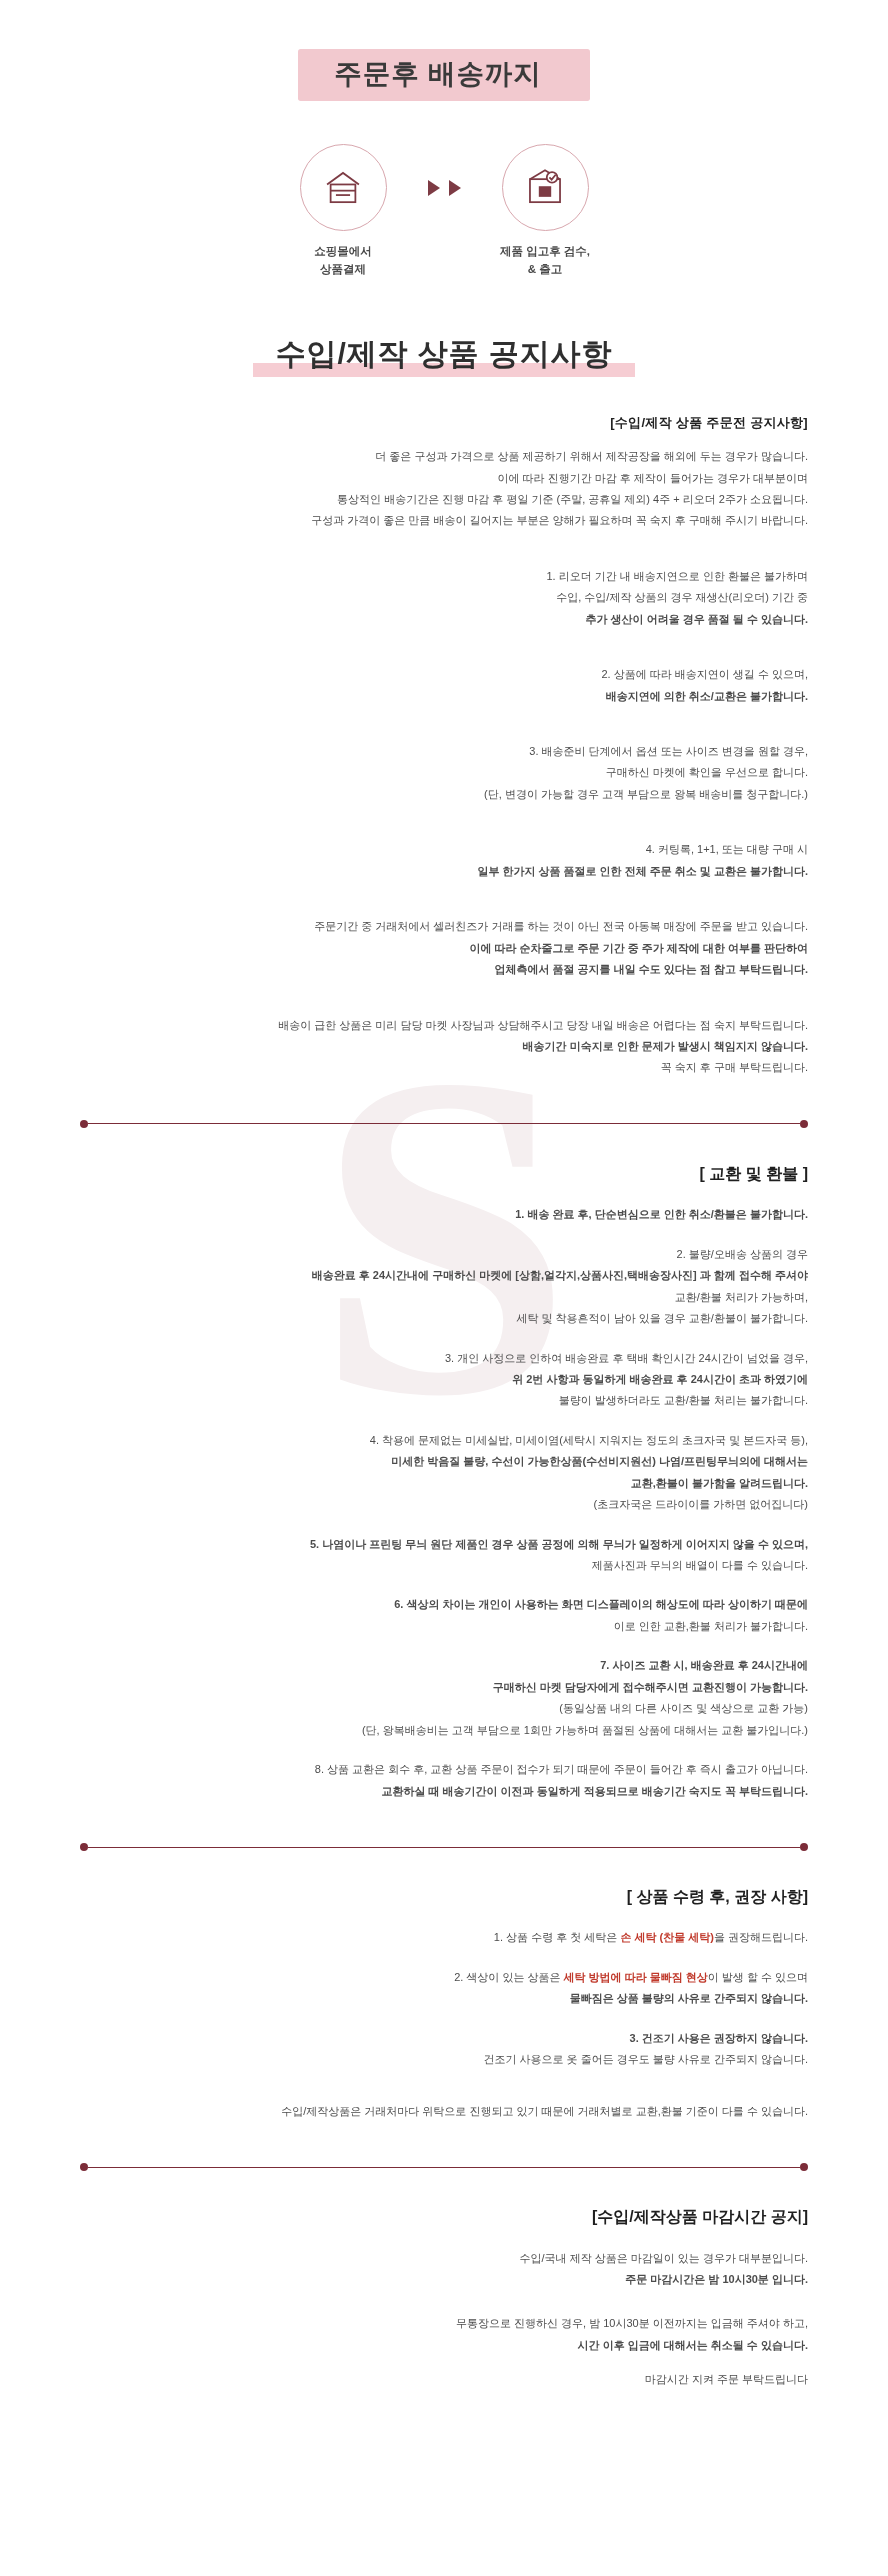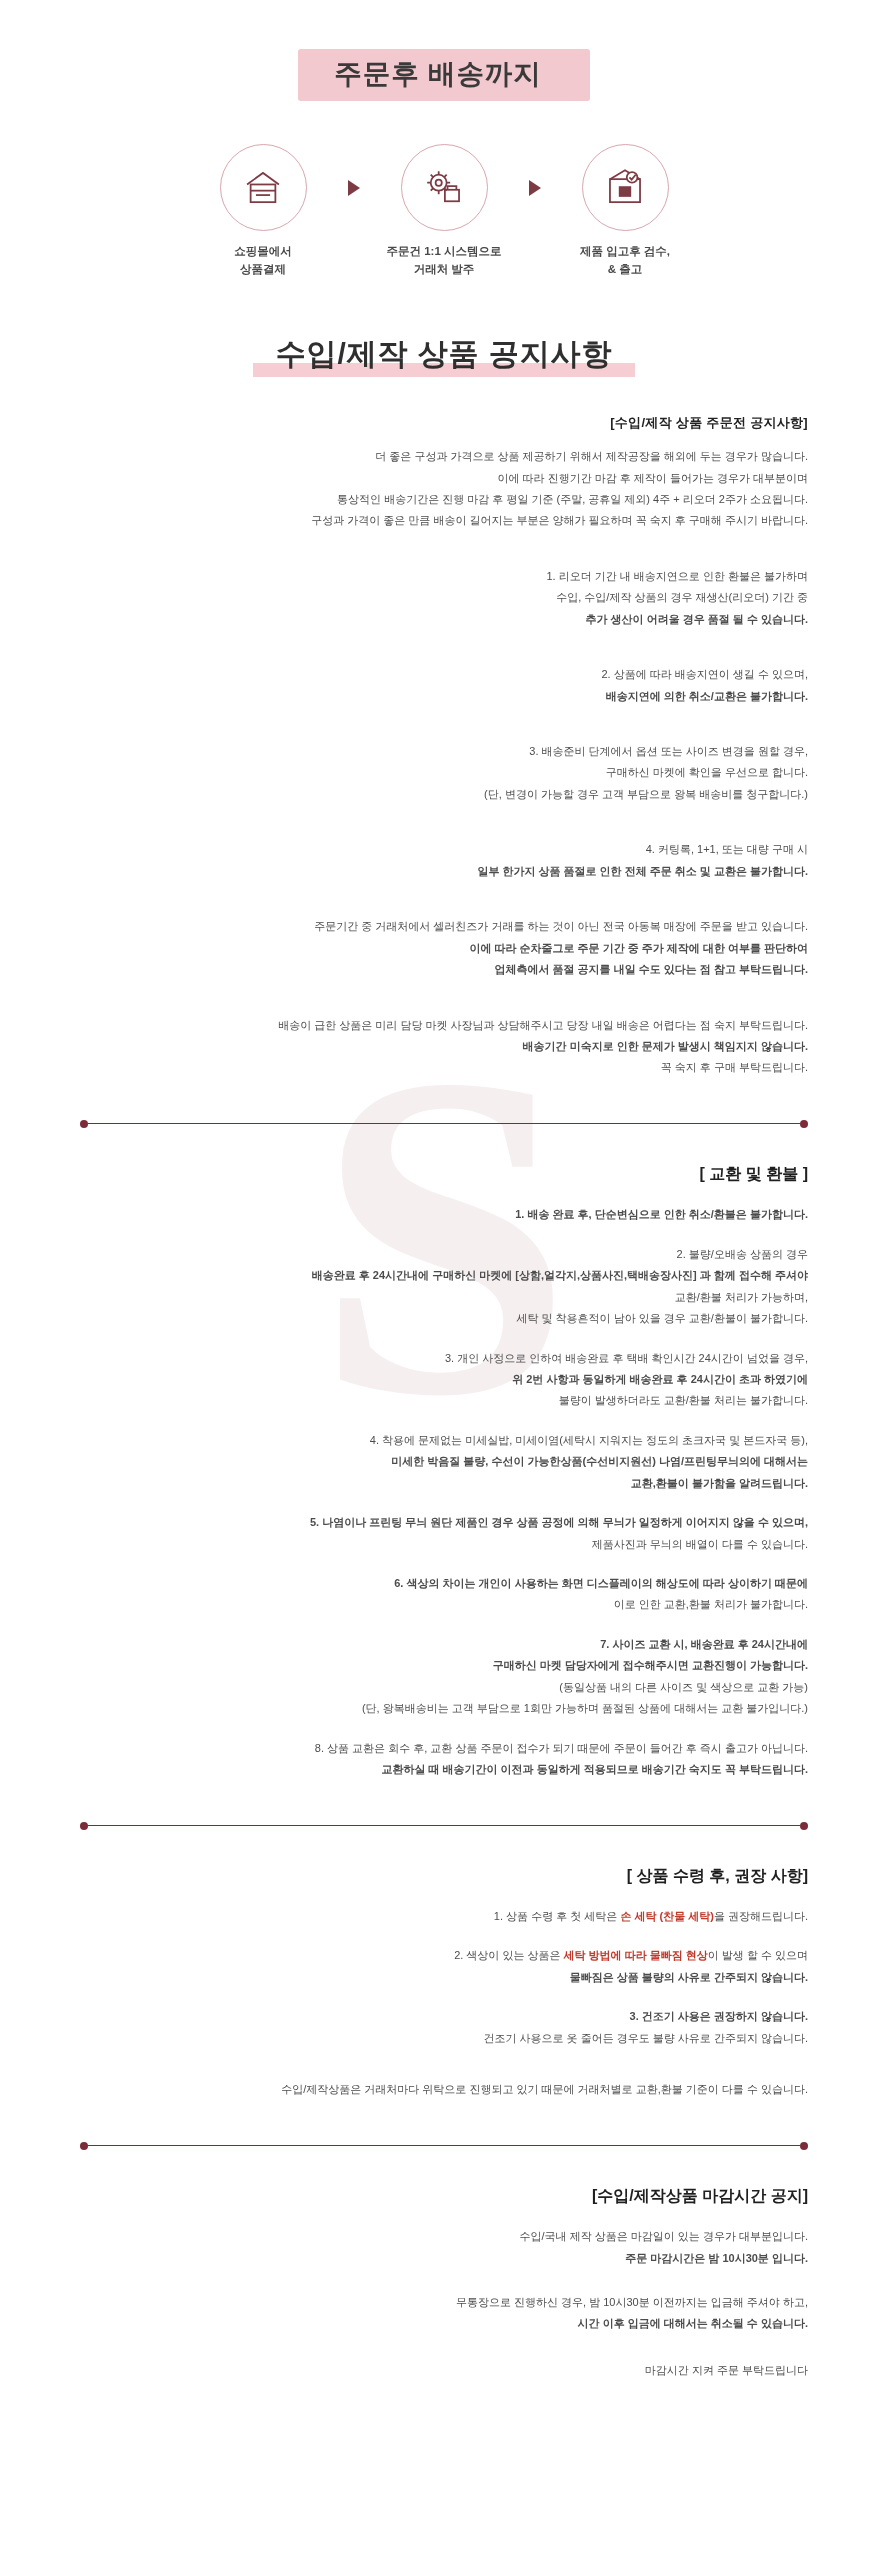--- a/index.html
+++ b/index.html
@@ -211,33 +211,20 @@
           <line x1="12" y1="29" x2="40" y2="29"></line>
           <line x1="18" y1="34" x2="34" y2="34"></line>
         </svg>
       </div>
       <div class="step-label">쇼핑몰에서
 상품결제</div>
     </div>
 
     <div class="step-arrow"></div>
 
-    <div class="step">
-      <div class="step-circle">
-        <svg width="46" height="46" viewBox="0 0 52 52" fill="none" stroke="#7d3b44" stroke-width="2">
-          <circle cx="20" cy="20" r="9"></circle>
-          <circle cx="20" cy="20" r="3.5"></circle>
-          <path d="M20 7 L20 11 M20 29 L20 33 M7 20 L11 20 M29 20 L33 20 M11 11 L14 14 M26 26 L29 29 M29 11 L26 14 M14 26 L11 29"></path>
-          <rect x="27" y="28" width="16" height="13"></rect>
-          <path d="M30 28 L30 24 L40 24 L40 28"></path>
-        </svg>
-      </div>
-      <div class="step-label">주문건 1:1 시스템으로
-거래처 발주</div>
-    </div>
 
     <div class="step-arrow"></div>
 
     <div class="step">
       <div class="step-circle">
         <svg width="46" height="46" viewBox="0 0 52 52" fill="none" stroke="#7d3b44" stroke-width="2">
           <rect x="9" y="16" width="34" height="26"></rect>
           <path d="M9 16 L26 6 L43 16"></path>
           <rect x="19" y="24" width="14" height="12" fill="#7d3b44" stroke="none"></rect>
           <circle cx="34" cy="14" r="6" fill="#ffffff"></circle>
@@ -323,20 +310,21 @@
     <div class="item">
       <p class="line">3. 개인 사정으로 인하여 배송완료 후 택배 확인시간 24시간이 넘었을 경우,</p>
       <p class="line em">위 2번 사항과 동일하게 배송완료 후 24시간이 초과 하였기에</p>
       <p class="line">불량이 발생하더라도 교환/환불 처리는 불가합니다.</p>
     </div>
 
     <div class="item">
       <p class="line">4. 착용에 문제없는 미세실밥, 미세이염(세탁시 지워지는 정도의 초크자국 및 본드자국 등),</p>
       <p class="line em">미세한 박음질 불량, 수선이 가능한상품(수선비지원선) 나염/프린팅무늬의에 대해서는</p>
       <p class="line em">교환,환불이 불가함을 알려드립니다.</p>
+      <p class="line">(초크자국은 드라이이를 가하면 없어집니다)</p>
     </div>
 
     <div class="item">
       <p class="line em">5. 나염이나 프린팅 무늬 원단 제품인 경우 상품 공정에 의해 무늬가 일정하게 이어지지 않을 수 있으며,</p>
       <p class="line">제품사진과 무늬의 배열이 다를 수 있습니다.</p>
     </div>
 
     <div class="item">
       <p class="line em">6. 색상의 차이는 개인이 사용하는 화면 디스플레이의 해상도에 따라 상이하기 때문에</p>
       <p class="line">이로 인한 교환,환불 처리가 불가합니다.</p>
@@ -395,21 +383,21 @@
     <div class="item">
       <p class="line">수입/국내 제작 상품은 마감일이 있는 경우가 대부분입니다.</p>
       <p class="line em">주문 마감시간은 밤 10시30분 입니다.</p>
     </div>
 
     <div class="item" style="margin-top:23px">
       <p class="line">무통장으로 진행하신 경우, 밤 10시30분 이전까지는 입금해 주셔야 하고,</p>
       <p class="line em">시간 이후 입금에 대해서는 취소될 수 있습니다.</p>
     </div>
 
-    <div class="item" style="margin-top:25px">
+    <div class="item" style="margin-top:13px">
       <p class="line">마감시간 지켜 주문 부탁드립니다</p>
     </div>
   </div>
 
   <div class="footer-space"></div>
 
 </div>
 
 
 </body></html>

